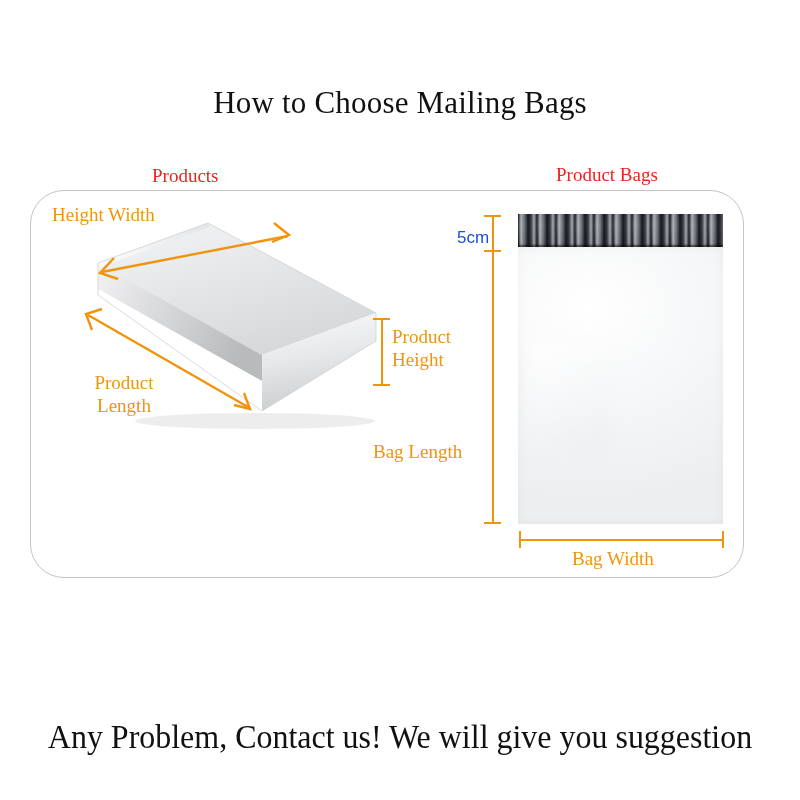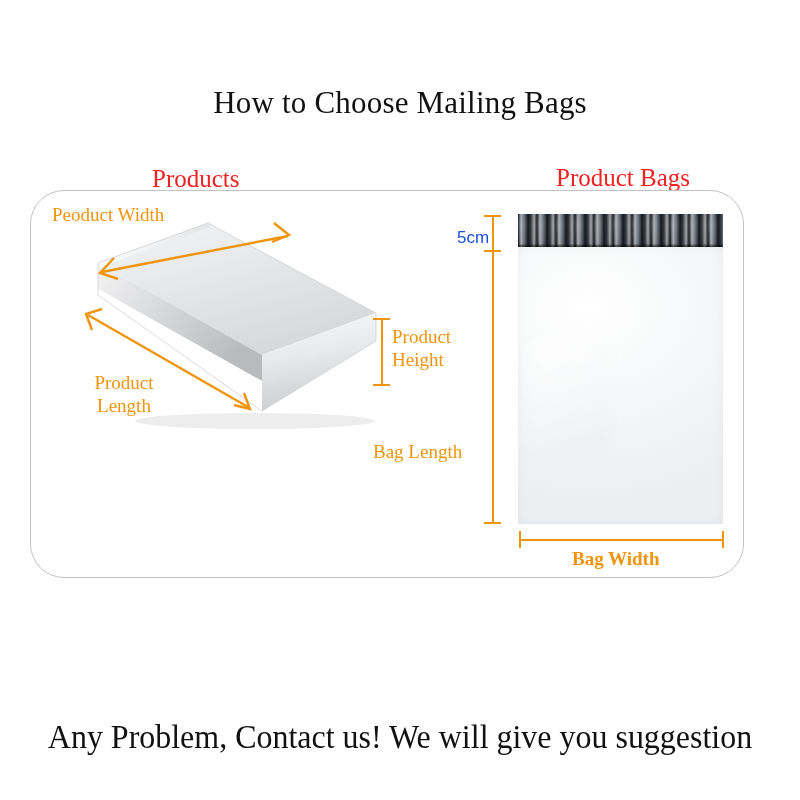--- a/index.html
+++ b/index.html
@@ -26,21 +26,21 @@
     text-align: center;
     font-size: 31px;
     color: #111111;
     letter-spacing: 0.2px;
     white-space: nowrap;
   }
 
   
   .section-caption {
     position: absolute;
-    font-size: 25px;
+    font-size: 19px;
     color: #ef2222;
     white-space: nowrap;
   }
   #caption-products { left: 152px; top: 165px; }
   #caption-bags     { left: 556px; top: 164px; }
 
   
   #panel {
     position: absolute;
     left: 30px;
@@ -220,21 +220,21 @@
 
       <polygon points="18,48 128,8 296,98 296,126 182,196 18,80" fill="none" stroke="#cfd0d2" stroke-width="0.8"></polygon>
     </svg>
   </div>
 
   <svg style="position:absolute; left:84px; top:222px;" width="240" height="60">
     <line x1="18" y1="50" x2="204" y2="14" stroke="#f0940d" stroke-width="2.4"></line>
     <polyline points="30,36 16,51 34,57" fill="none" stroke="#f0940d" stroke-width="2.4"></polyline>
     <polyline points="190,1 205,13 188,20" fill="none" stroke="#f0940d" stroke-width="2.4"></polyline>
   </svg>
-  <div class="olabel" style="left:52px; top:203px;">Peoduct Width</div>
+  <div class="olabel" style="left:52px; top:203px;">Height Width</div>
 
   <svg style="position:absolute; left:78px; top:305px;" width="190" height="125">
     <line x1="10" y1="10" x2="170" y2="102" stroke="#f0940d" stroke-width="2.4"></line>
     <polyline points="24,4 8,9 14,25" fill="none" stroke="#f0940d" stroke-width="2.4"></polyline>
     <polyline points="156,100 172,104 166,88" fill="none" stroke="#f0940d" stroke-width="2.4"></polyline>
   </svg>
   <div class="olabel" style="left:78px; top:371px; text-align:center; width:92px;">Product
 Length</div>
 
   <div class="rule-v" style="left:381px; top:318px; height:68px;"></div>
@@ -253,18 +253,18 @@
   <div class="cap-h" style="left:484px; top:250px;"></div>
   <div class="olabel sans" style="left:457px; top:226px;">5cm</div>
 
   <div class="rule-v" style="left:492px; top:250px; height:274px;"></div>
   <div class="cap-h" style="left:484px; top:522px;"></div>
   <div class="olabel" style="left:373px; top:440px;">Bag Length</div>
 
   <div class="rule-h" style="left:519px; top:539px; width:205px;"></div>
   <div class="cap-v" style="left:519px; top:531px;"></div>
   <div class="cap-v" style="left:722px; top:531px;"></div>
-  <div class="olabel" style="left:572px; top:547px;font-weight:bold;">Bag Width</div>
+  <div class="olabel" style="left:572px; top:547px;">Bag Width</div>
 
 
   <div id="footer">Any Problem, Contact us! We will give you suggestion</div>
 
 </div>
 
 </body></html>

